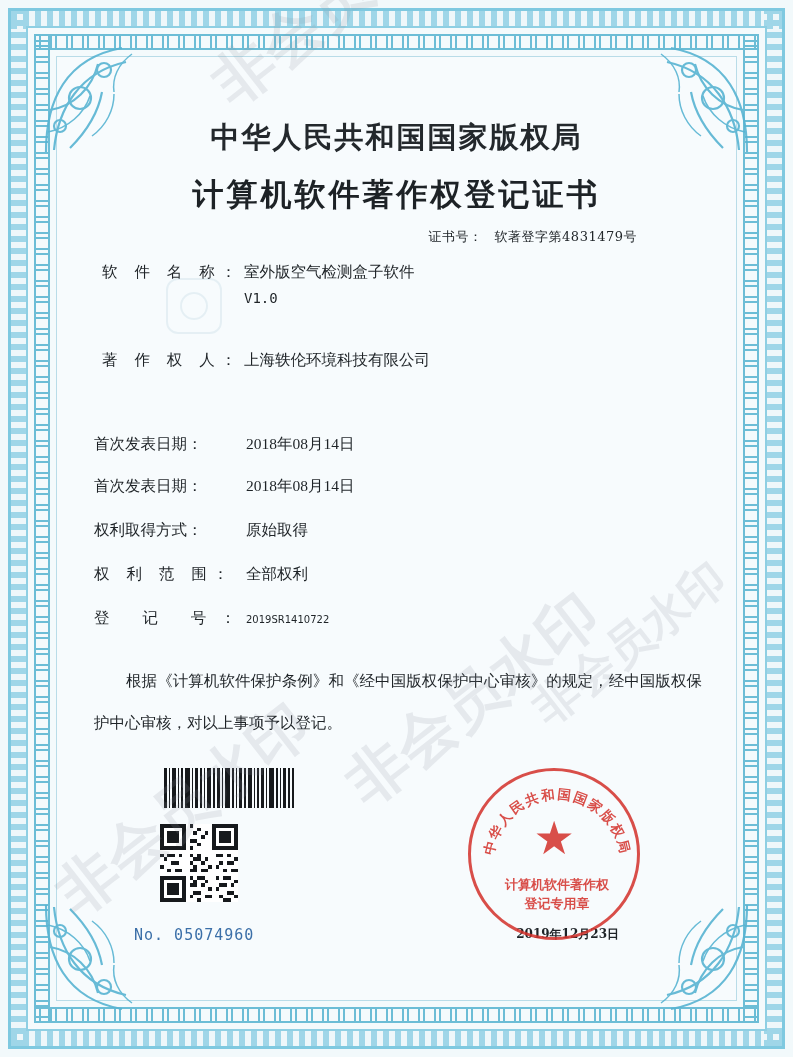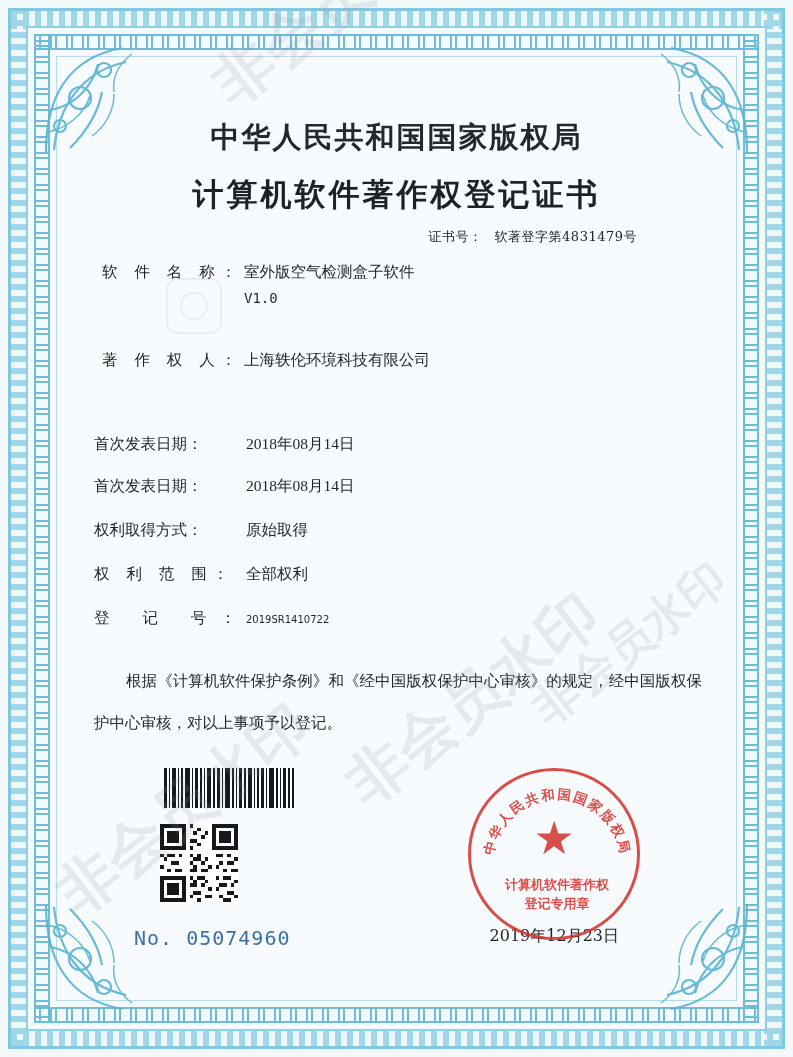--- a/index.html
+++ b/index.html
@@ -190,30 +190,31 @@
   .qr {
     position: absolute;
     left: 104px; top: 768px;
     width: 78px; height: 78px;
   }
 
   .serial {
     position: absolute;
     left: 78px; top: 870px;
     font-family: "DejaVu Sans Mono", monospace;
-    font-size: 20px;
+    font-size: 15px;
     color: #3b6fa8;
     letter-spacing: 1px;
   }
   .issue-date {
     position: absolute;
     right: 32px; top: 870px;
     font-family: "DejaVu Serif", serif;
-    font-size: 16px;
+    font-size: 12px;
     color: #1e2327;
+    font-weight: bold;
   }
 
   
   .seal {
     position: absolute;
     left: 412px; top: 712px;
     width: 172px; height: 172px;
     border-radius: 50%;
     border: 3px solid #d4322c;
     box-sizing: border-box;

